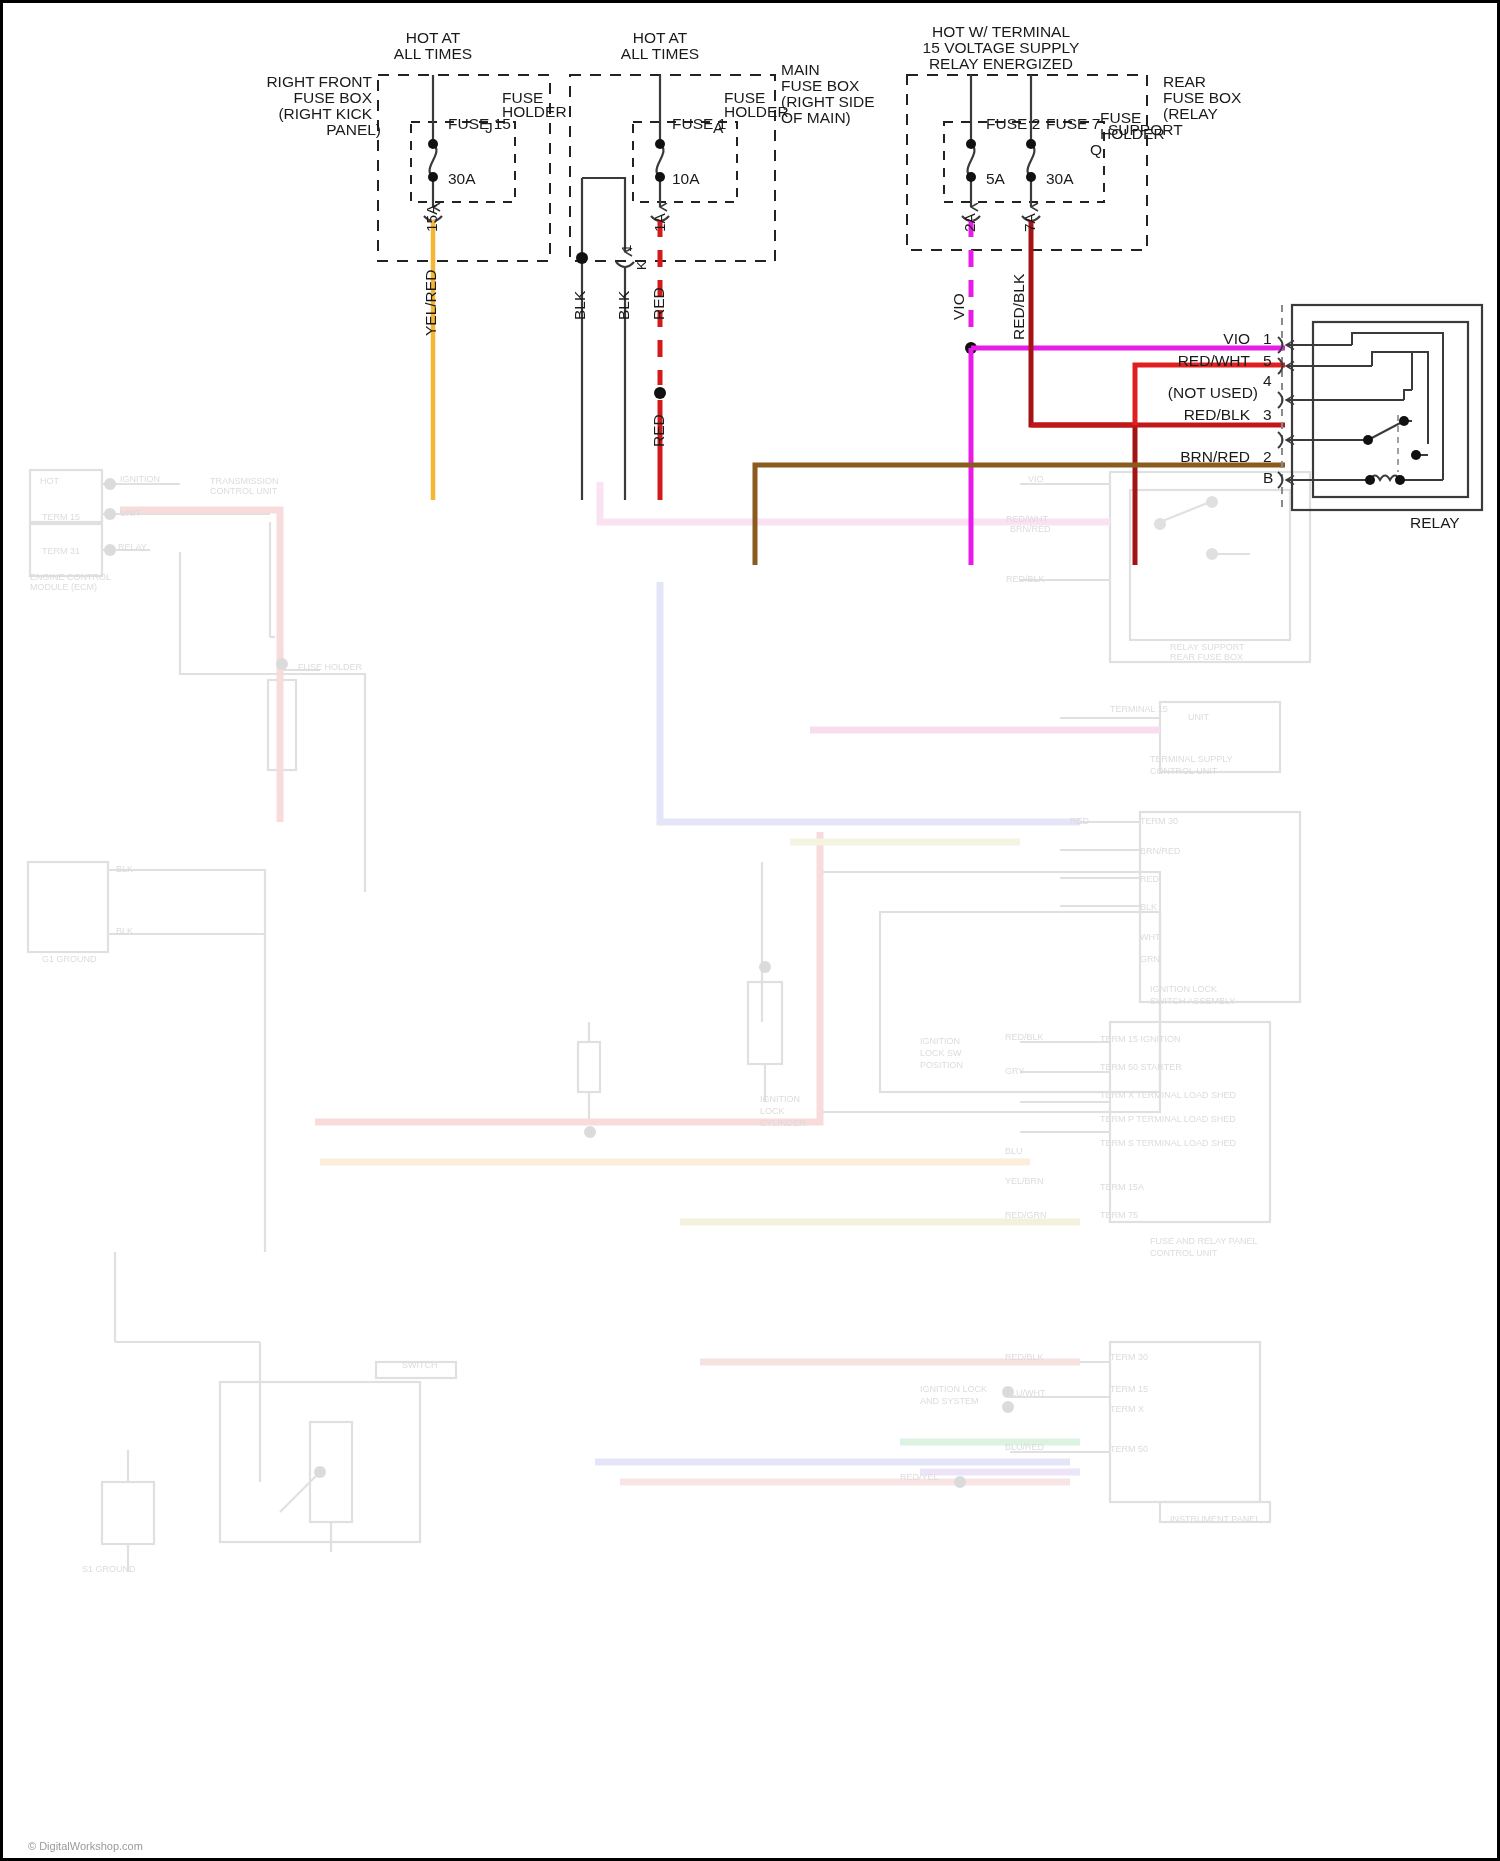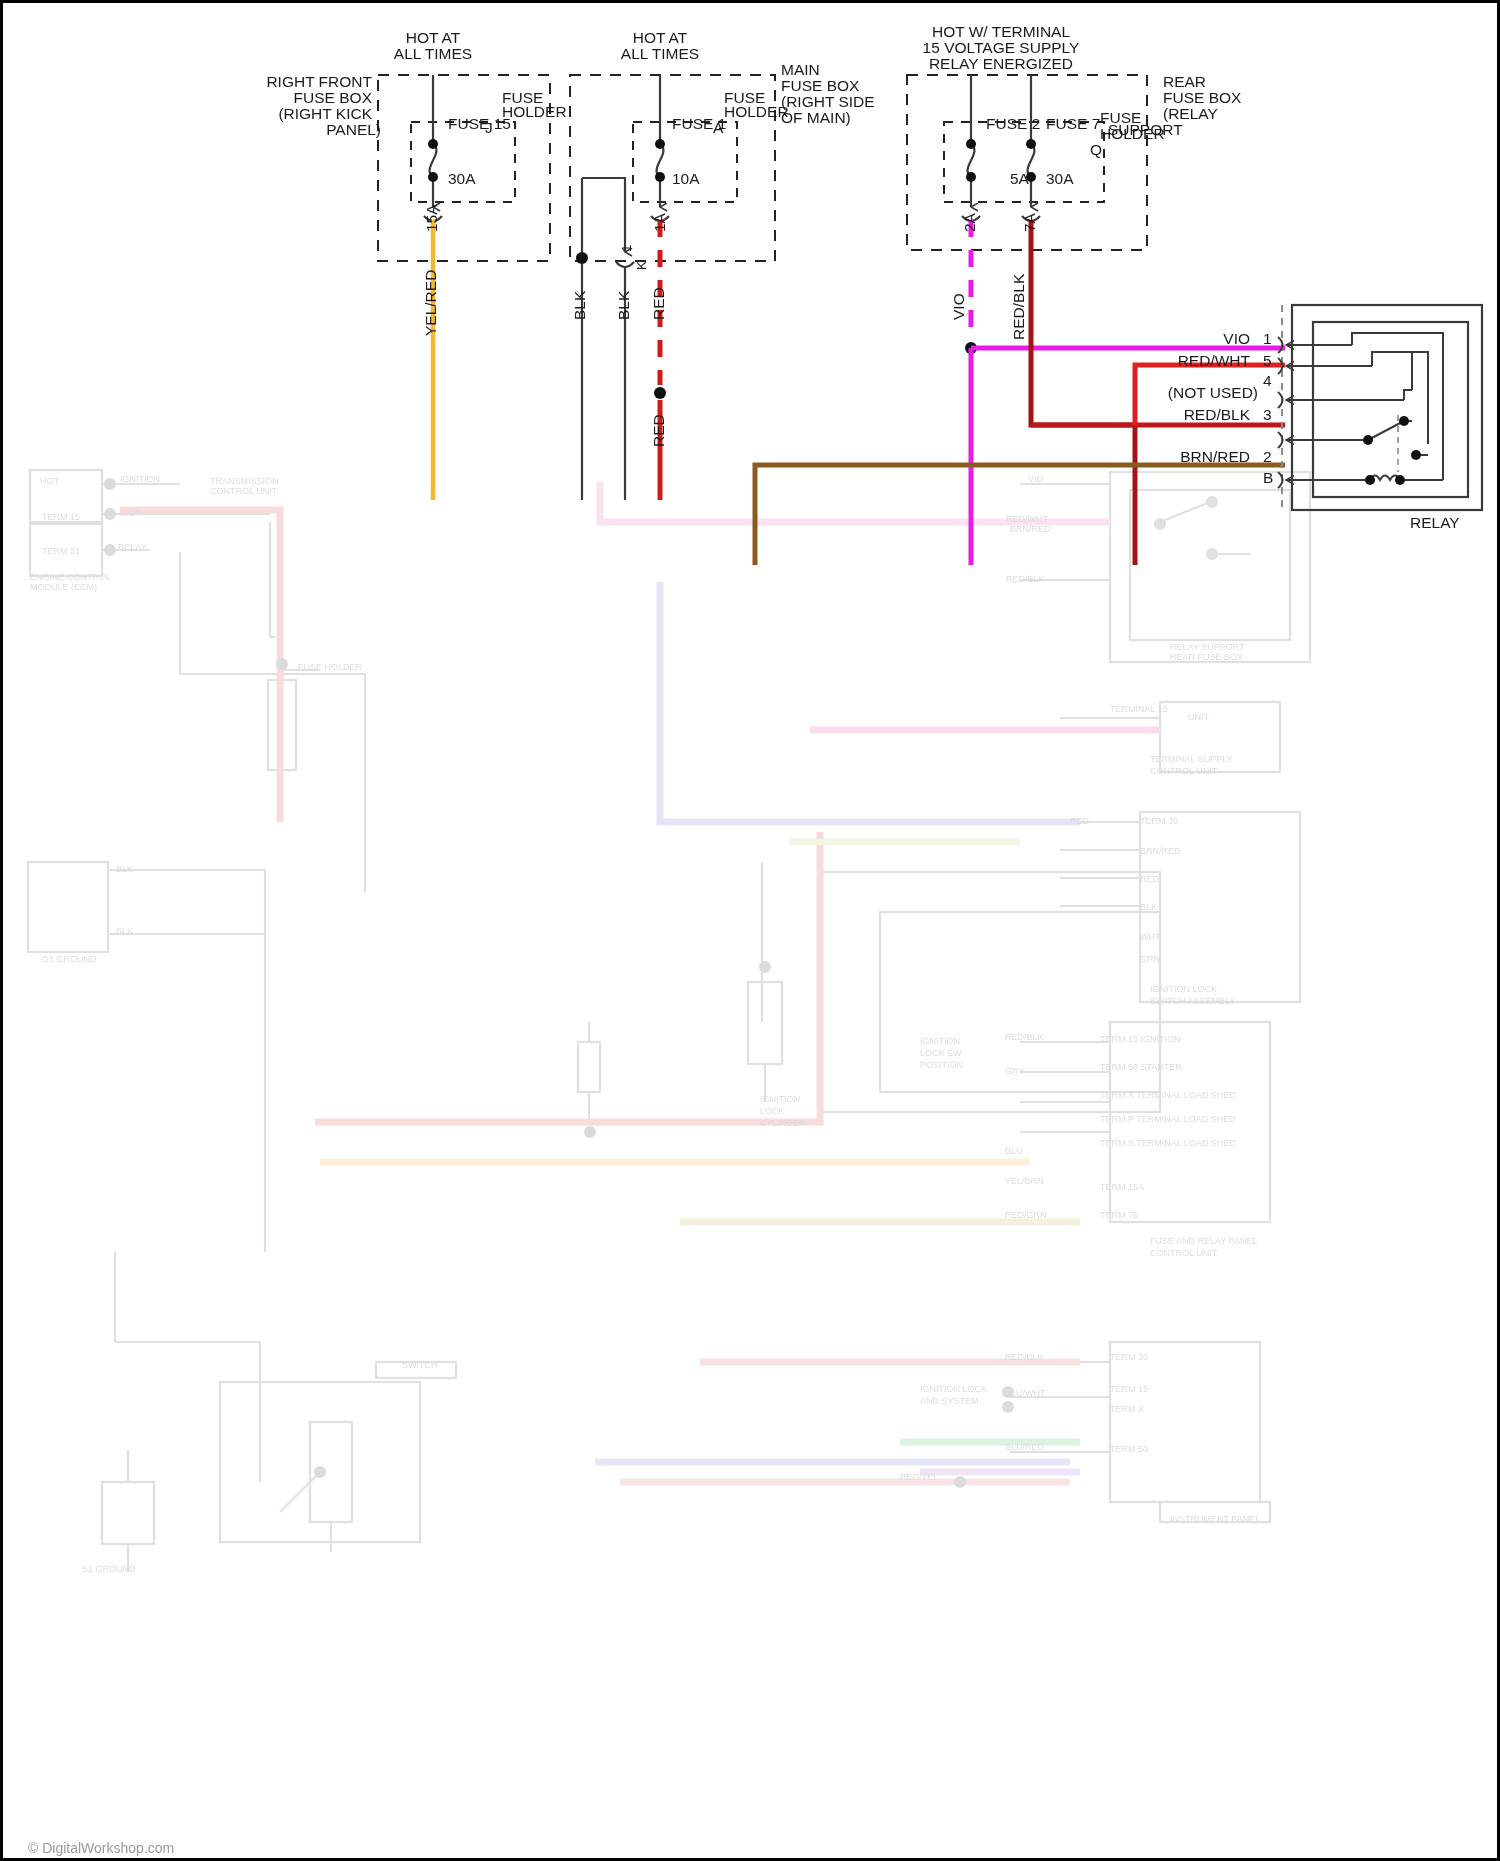--- a/index.html
+++ b/index.html
@@ -56,21 +56,21 @@
     width: 1480px;
     height: 1399px;
     opacity: 0.30;
     overflow: hidden;
   }
   #faded-wrap svg { display: block; }
   #watermark {
     position: absolute;
     left: 28px;
     top: 1840px;
-    font-size: 14px;
+    font-size: 11px;
     color: #9a9a9a;
     font-family: "Liberation Sans", sans-serif;
   }
 </style>
 </head>
 <body>
 
 <div id="page">
 
   <div id="faded-wrap">
@@ -438,21 +438,21 @@
   <div class="lbl" style="left:781px; top:62px;">MAIN</div>
   <div class="lbl" style="left:781px; top:78px;">FUSE BOX</div>
   <div class="lbl" style="left:781px; top:94px;">(RIGHT SIDE</div>
   <div class="lbl" style="left:781px; top:110px;">OF MAIN)</div>
 
   <div class="lbl c" style="left:1001px; top:24px;">HOT W/ TERMINAL</div>
   <div class="lbl c" style="left:1001px; top:40px;">15 VOLTAGE SUPPLY</div>
   <div class="lbl c" style="left:1001px; top:56px;">RELAY ENERGIZED</div>
 
   <div class="lbl" style="left:986px; top:116px;">FUSE 2</div>
-  <div class="lbl" style="left:986px; top:171px;margin-left:24px;">5A</div>
+  <div class="lbl" style="left:986px; top:171px;">5A</div>
   <div class="lbl vert" style="left:962px; top:232px;">2A</div>
   <div class="lbl vert" style="left:951px; top:320px;">VIO</div>
 
   <div class="lbl" style="left:1046px; top:116px;">FUSE 7</div>
   <div class="lbl" style="left:1046px; top:171px;">30A</div>
   <div class="lbl vert" style="left:1022px; top:232px;">7A</div>
   <div class="lbl vert" style="left:1011px; top:340px;">RED/BLK</div>
 
   <div class="lbl" style="left:1100px; top:110px;">FUSE</div>
   <div class="lbl" style="left:1100px; top:126px;">HOLDER</div>

